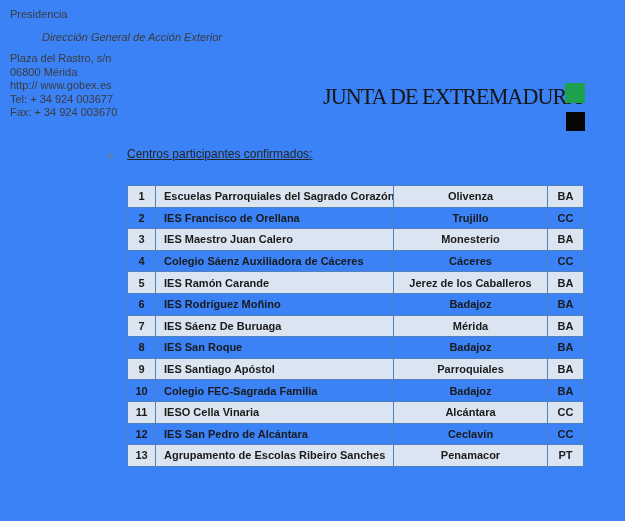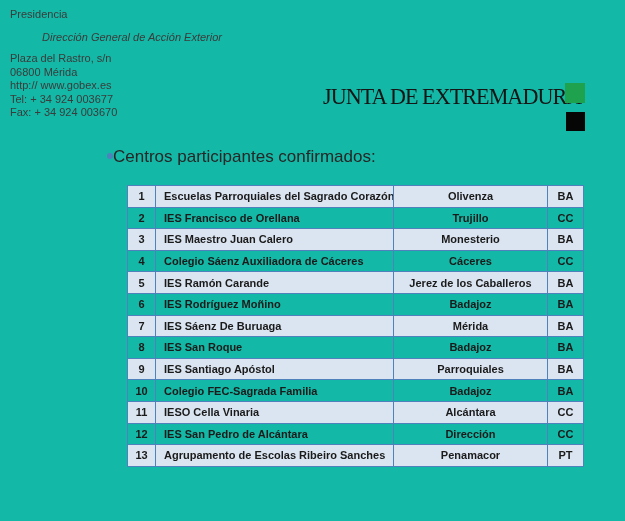--- a/index.html
+++ b/index.html
@@ -4,21 +4,21 @@
 <style>
   * { margin: 0; padding: 0; box-sizing: border-box; }
   html, body { background: #ffffff; }
   body {
     width: 625px; height: 521px;
     position: relative;
     font-family: "Liberation Sans", sans-serif;
     color: #3a3a3a;
     overflow: hidden;
   }
-  .page { position: absolute; inset: 0; background: #14b8a6; }
+  .page { position: absolute; inset: 0; background: #3b82f6; }
 
   
   .letterhead {
     position: absolute; top: 8px; left: 10px;
     font-size: 11px; line-height: 13.5px; color: #3b3b3b;
   }
   .dept { margin-bottom: 9px; }
   .office { font-style: italic; margin-bottom: 8px; margin-left: 32px; }
   .address-block div { white-space: nowrap; }
 
@@ -36,22 +36,22 @@
   .sq-green { left: 565px; top: 83px; background: var(--green, #1ea24d); }
   .sq-black { left: 566px; top: 112px; background: #060606; width: 19px; height: 19px; }
 
   
   .bullet-dot {
     position: absolute; left: 107px; top: 153px;
     width: 6px; height: 6px; border-radius: 50%;
     background: var(--accent, #4f81bd);
   }
   .bullet-label {
-    position: absolute; left: 113px; top: 147px;
-    font-size: 17px; color: #262626;
+    position: absolute; left: 127px; top: 147px;
+    font-size: 12px; color: #262626; text-decoration: underline;
   }
 
   
   .centers-table {
     position: absolute; left: 127px; top: 185px;
     width: 456px;
     border-collapse: collapse;
     table-layout: fixed;
     font-size: 11px;
     color: #1a1a1a;
@@ -165,21 +165,21 @@
         </tr>
         <tr class="alt">
           <td class="cell-num">11</td>
           <td class="cell-name">IESO Cella Vinaria</td>
           <td class="cell-locality">Alcántara</td>
           <td class="cell-province">CC</td>
         </tr>
         <tr>
           <td class="cell-num">12</td>
           <td class="cell-name">IES San Pedro de Alcántara</td>
-          <td class="cell-locality">Dirección</td>
+          <td class="cell-locality">Ceclavín</td>
           <td class="cell-province">CC</td>
         </tr>
         <tr class="alt">
           <td class="cell-num">13</td>
           <td class="cell-name">Agrupamento de Escolas Ribeiro Sanches</td>
           <td class="cell-locality">Penamacor</td>
           <td class="cell-province">PT</td>
         </tr>
       </tbody>
   </table>

